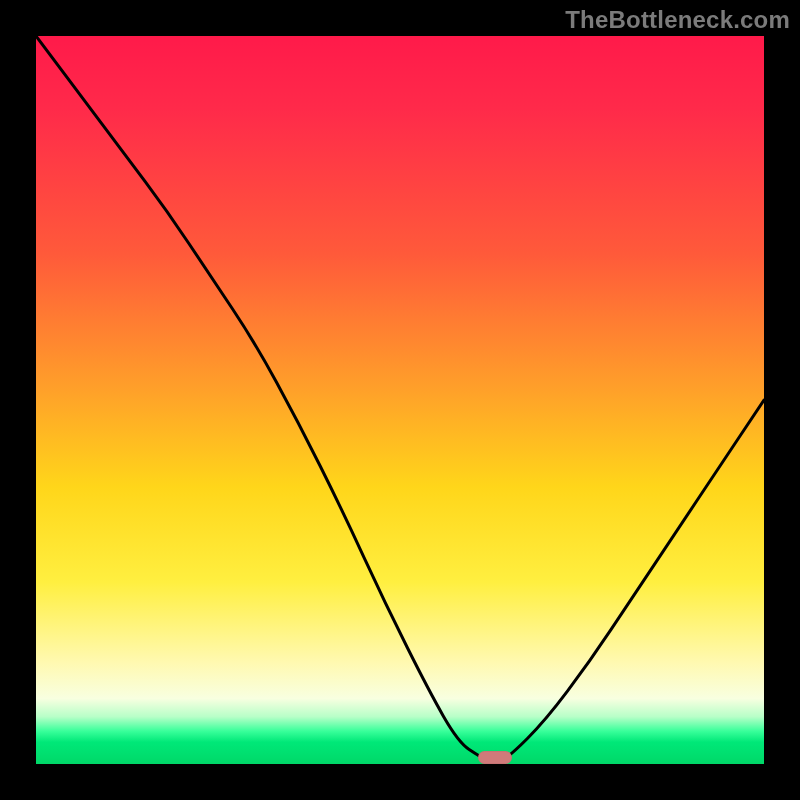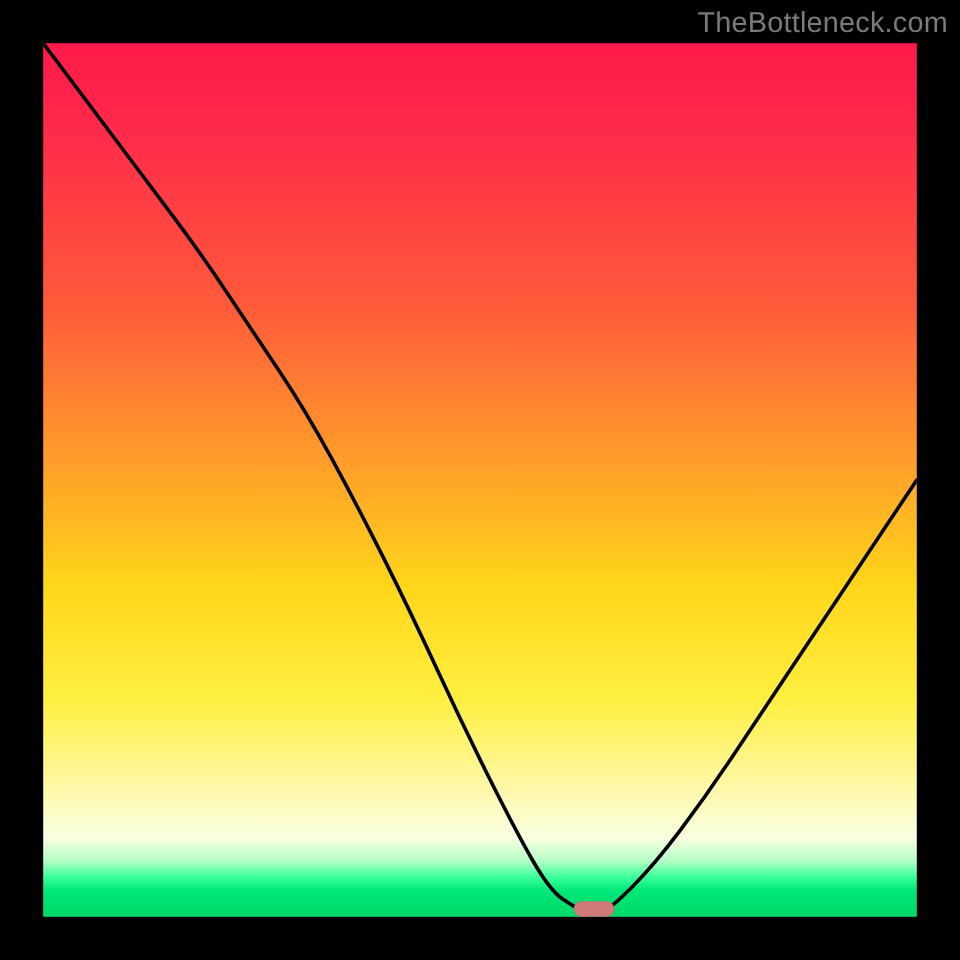--- a/index.html
+++ b/index.html
@@ -53,21 +53,21 @@
     border-radius: 7px;
     background: #d07a7a;
     box-shadow: 0 0 0 1px rgba(0,0,0,0.05) inset;
   }
   .watermark {
     position: absolute;
     top: 6px;
     right: 10px;
     color: #7b7b7b;
     font-size: 24px;
-    font-weight: 400;
+    font-weight: 700;
     letter-spacing: 0.2px;
     user-select: none;
   }
 </style>
 </head>
 <body>
 
 <div class="frame">
   <div class="plot">
     <svg class="curve" viewBox="0 0 728 728" preserveAspectRatio="none">

